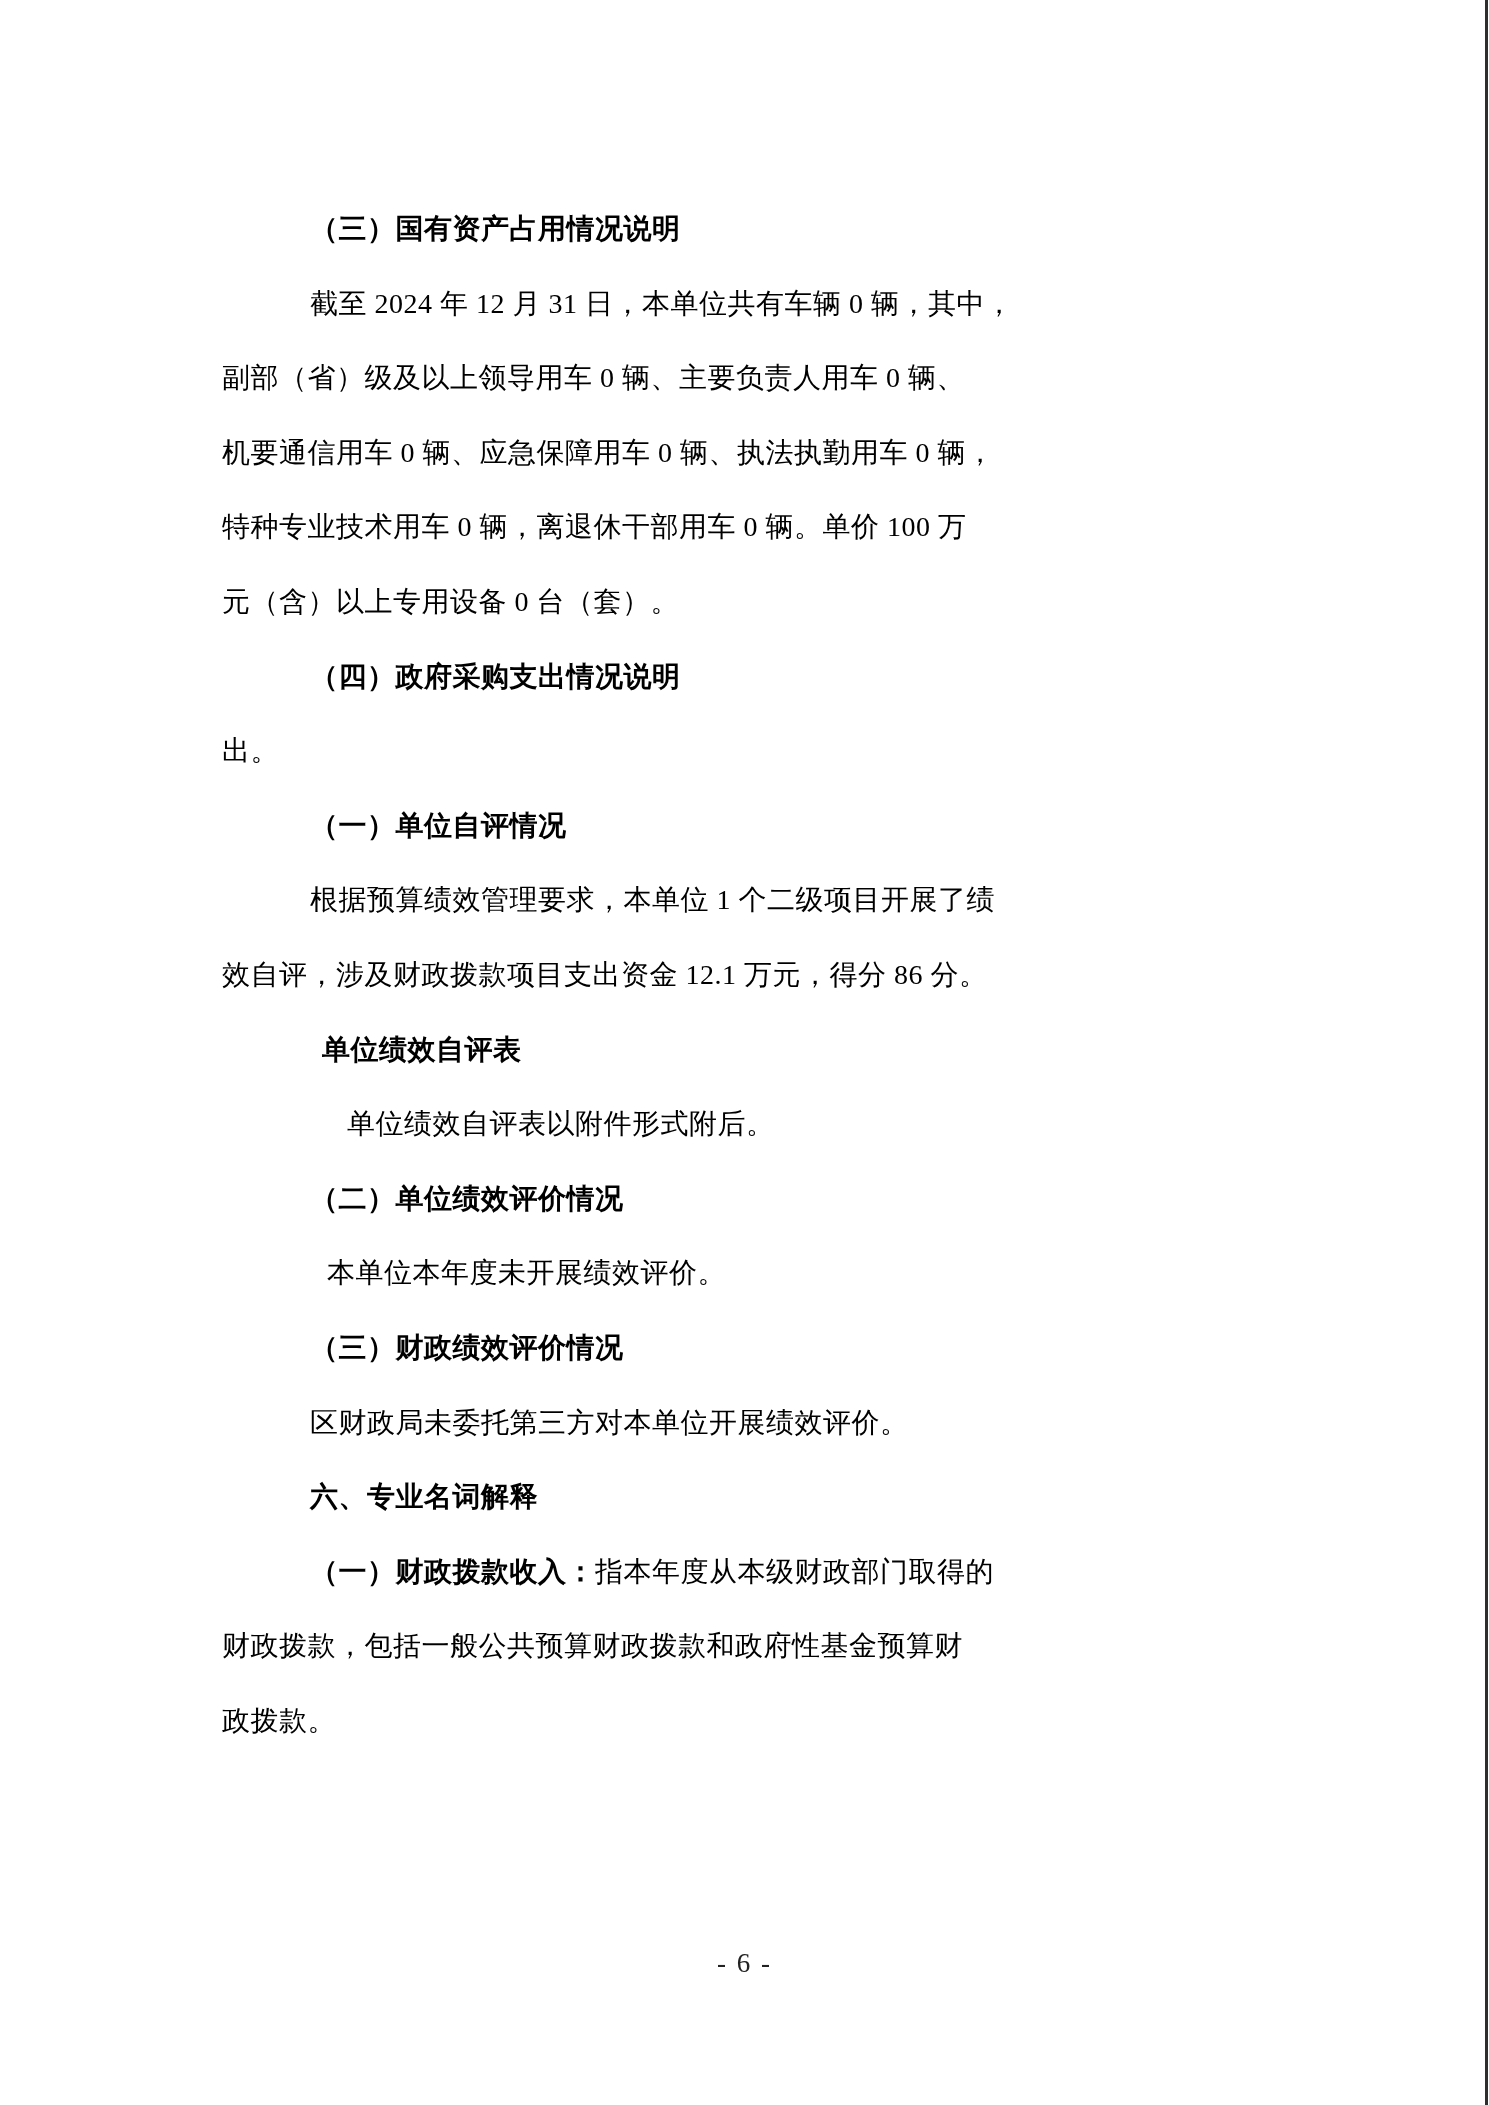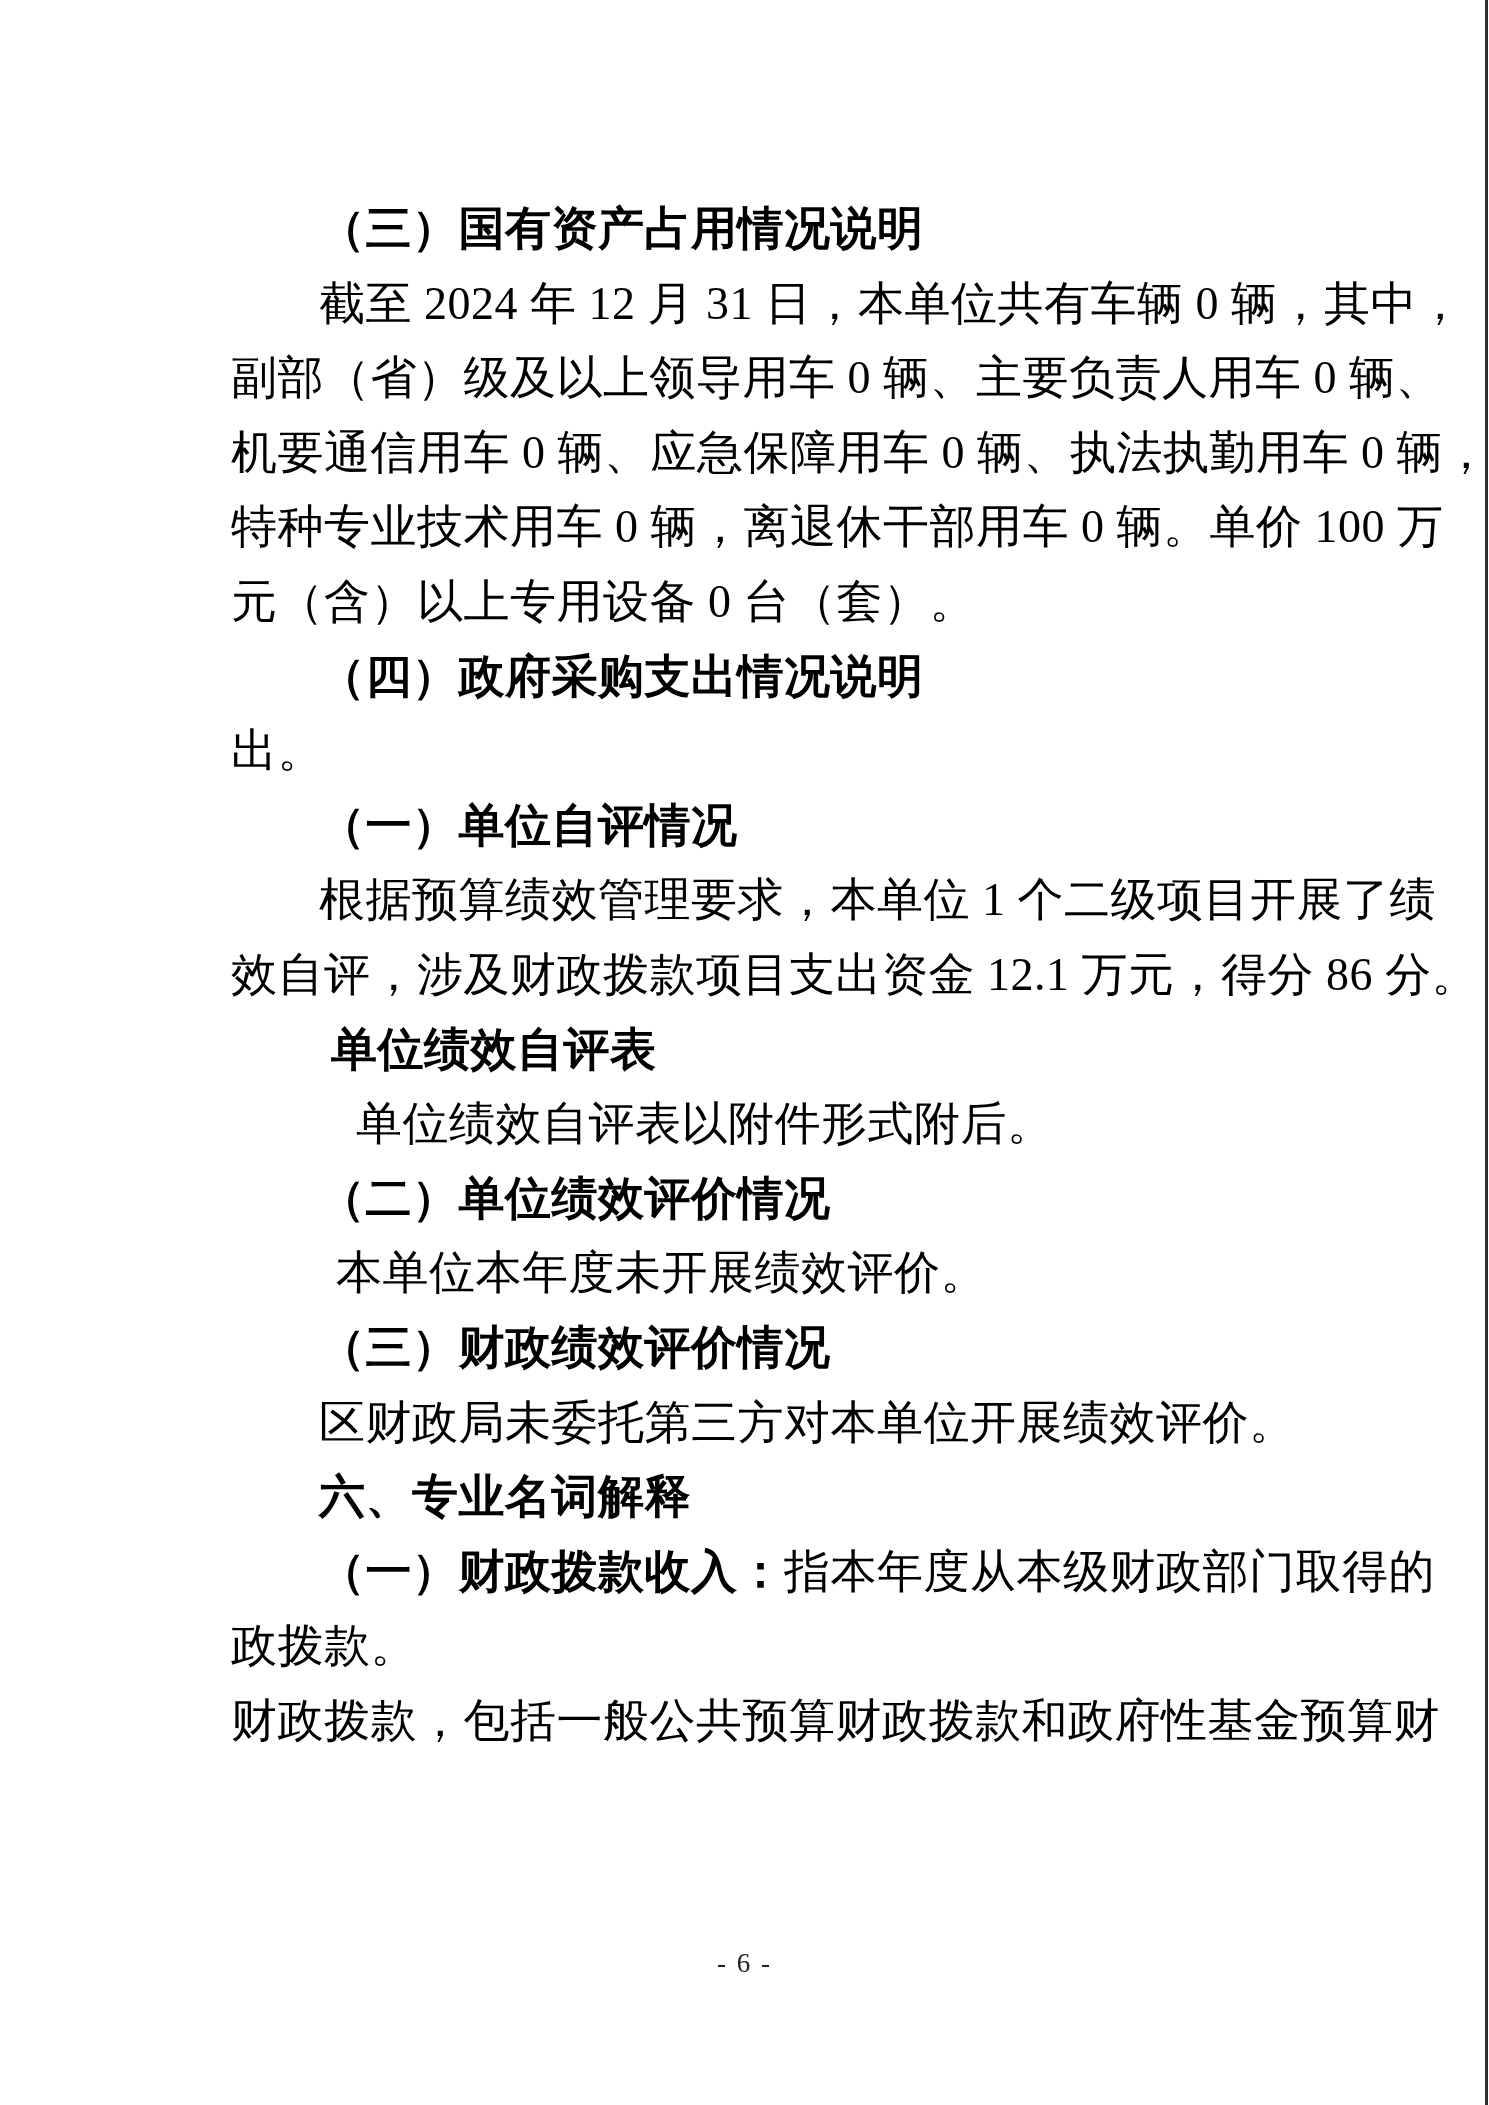--- a/index.html
+++ b/index.html
@@ -16,24 +16,23 @@
     background: #ffffff;
   }
   .doc {
     position: absolute;
     left: 222px; top: 192px;
     width: 1085px;
   }
   .ln {
     height: 74.6px;
     line-height: 74.6px;
-    font-size: 46px;
+    font-size: 28px;
     white-space: nowrap;
     letter-spacing: 0.5px;
-    margin-left: 9px;
   }
   .bold { font-weight: 700; }
   .ind2  { padding-left: 88px; }
   .ind2b { padding-left: 100px; }
   .ind24 { padding-left: 105px; }
   .ind28 { padding-left: 125px; }
   .footer {
     position: absolute;
     left: 0; top: 1948px;
     width: 100%;
@@ -69,21 +68,21 @@
     <div class="ln bold ind2b">单位绩效自评表</div>
     <div class="ln ind28">单位绩效自评表以附件形式附后。</div>
     <div class="ln bold ind2">（二）单位绩效评价情况</div>
     <div class="ln ind24">本单位本年度未开展绩效评价。</div>
     <div class="ln bold ind2">（三）财政绩效评价情况</div>
     <div class="ln ind2">区财政局未委托第三方对本单位开展绩效评价。</div>
     <div class="ln bold ind2">六、专业名词解释</div>
     <div class="ln ind2">
       <span class="bold">（一）财政拨款收入：</span><span>指本年度从本级财政部门取得的</span>
     </div>
+    <div class="ln">财政拨款，包括一般公共预算财政拨款和政府性基金预算财</div>
     <div class="ln">政拨款。</div>
-    <div class="ln">财政拨款，包括一般公共预算财政拨款和政府性基金预算财</div>
   </div>
 
   <div class="footer">- 6 -</div>
 
   <div class="right-edge"></div>
 
 </div>
 
 </body></html>

